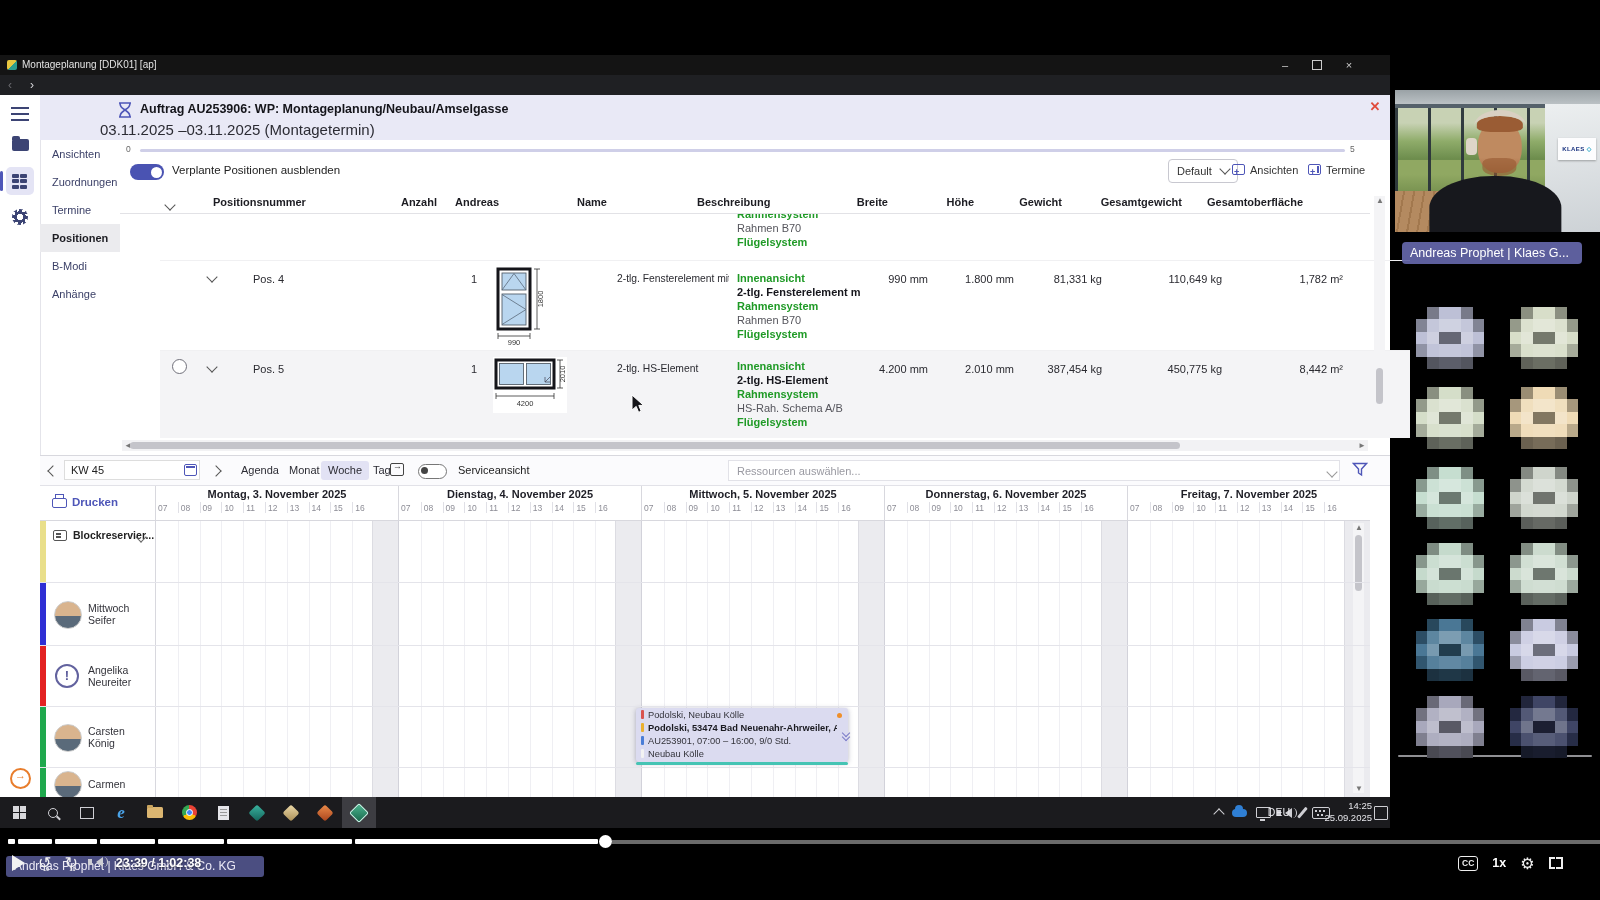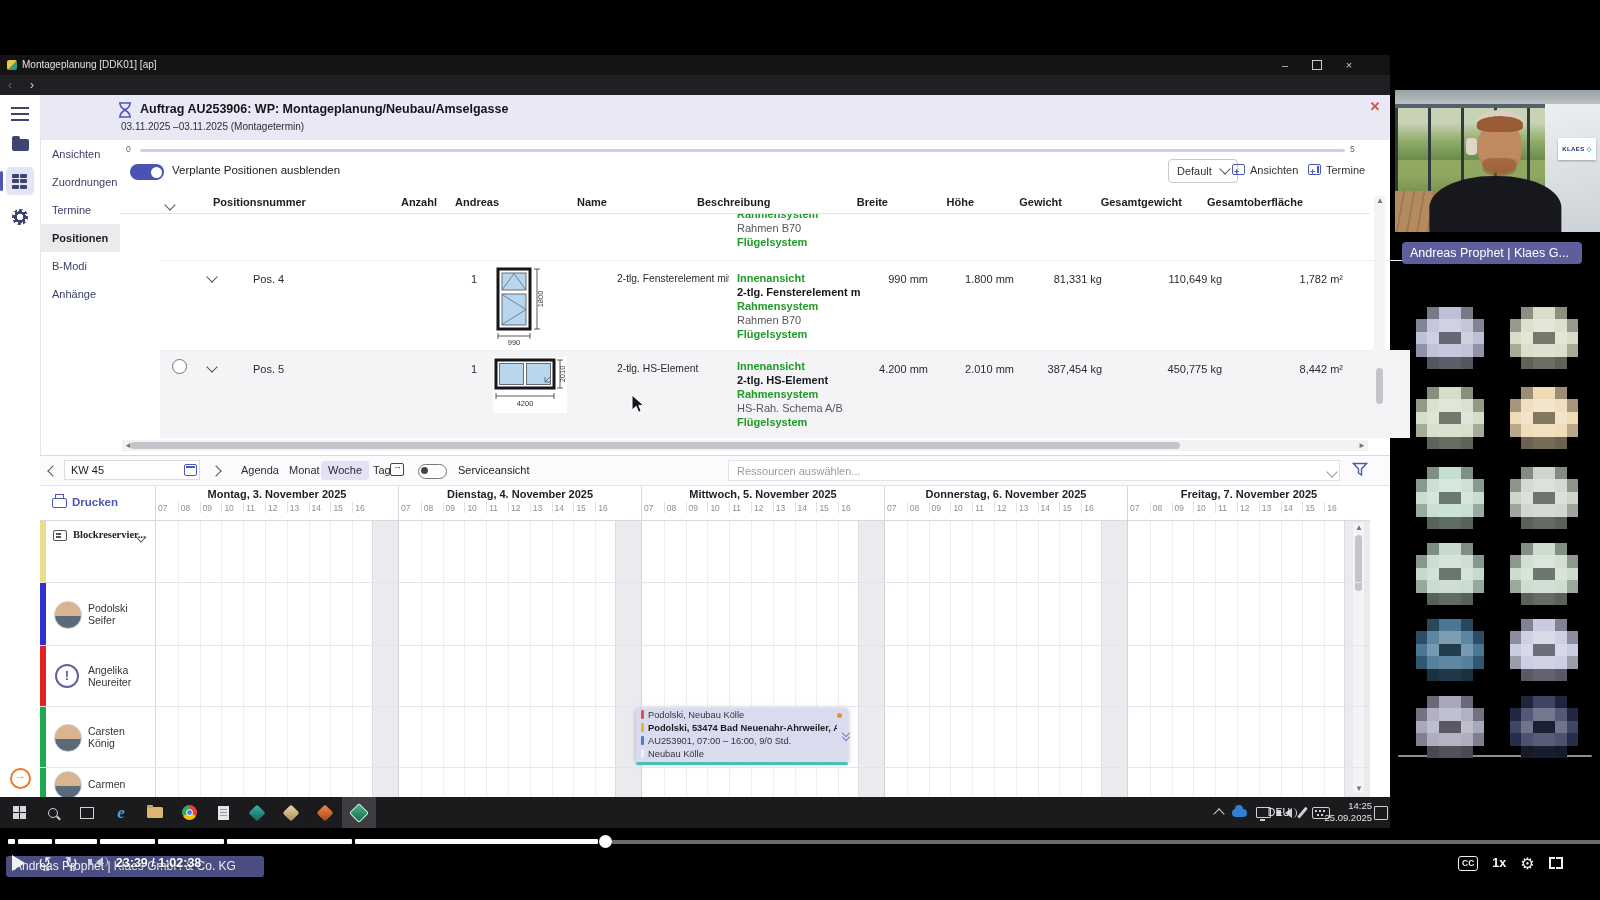--- a/index.html
+++ b/index.html
@@ -24,21 +24,21 @@
   .fold{width:17px;height:12px;background:#3c4474;border-radius:2px;position:relative;}
   .fold::before{content:"";position:absolute;left:0;top:-3px;width:8px;height:4px;background:#3c4474;border-radius:2px 2px 0 0;}
   .grid4{width:16px;height:14px;display:grid;grid-template-columns:7px 7px;grid-template-rows:4px 4px 4px;gap:1.4px;}
   .grid4 i{background:#3c4474;border-radius:1px;}
   .gear{width:16px;height:16px;border-radius:50%;background:
         radial-gradient(circle,#fff 0 3px,#3c4474 3px 6px,transparent 6px),
         conic-gradient(#3c4474 0 20deg,transparent 20deg 40deg,#3c4474 40deg 65deg,transparent 65deg 85deg,#3c4474 85deg 110deg,transparent 110deg 130deg,#3c4474 130deg 155deg,transparent 155deg 175deg,#3c4474 175deg 200deg,transparent 200deg 220deg,#3c4474 220deg 245deg,transparent 245deg 265deg,#3c4474 265deg 290deg,transparent 290deg 310deg,#3c4474 310deg 335deg,transparent 335deg 355deg,#3c4474 355deg);}
   
   .ohead{position:absolute;left:40px;top:40px;width:1350px;height:45px;background:#e9e9f6;}
   .ohead .otitle{position:absolute;left:100px;top:7px;font-size:12.5px;font-weight:bold;color:#14141a;}
-  .ohead .osub{position:absolute;left:81px;top:26px;font-size:10px;color:#2c2c34;}
+  .ohead .osub{position:absolute;left:60px;top:26px;font-size:15px;color:#2c2c34;}
   .hourglass{position:absolute;left:78px;top:7px;}
   .oclose{position:absolute;right:8px;top:5px;width:14px;height:14px;color:#e04a3a;font-size:13px;font-weight:bold;line-height:14px;text-align:center;}
   
   .poscontent{position:absolute;left:120px;top:85px;width:1250px;height:313px;background:#fff;font-size:11px;}
   .zslider{position:absolute;left:20px;top:9px;width:1205px;height:3px;background:#cfcfe8;border-radius:2px;}
   .zl{position:absolute;top:4px;font-size:8.5px;color:#666;}
   .toggle{position:absolute;width:34px;height:16px;border-radius:9px;background:#4a53b2;}
   .toggle .knob{position:absolute;right:2.5px;top:2.5px;width:11px;height:11px;border-radius:50%;background:#fff;}
   .toglabel{position:absolute;left:52px;top:24px;font-size:11.5px;color:#222;}
   .ddl{position:absolute;top:19px;height:22px;border:1px solid #c8c8d0;border-radius:4px;background:#fff;font-size:11px;color:#333;line-height:22px;padding:0 8px;}
@@ -499,31 +499,31 @@
 
       <div id="sched-body">
         <div id="grid-cols">
             <div class="day-col" style="left: 115px; width: 243px;"><span class="hr-cell" style="width: 21.8px;"></span><span class="hr-cell" style="width: 21.8px;"></span><span class="hr-cell" style="width: 21.8px;"></span><span class="hr-cell" style="width: 21.8px;"></span><span class="hr-cell" style="width: 21.8px;"></span><span class="hr-cell" style="width: 21.8px;"></span><span class="hr-cell" style="width: 21.8px;"></span><span class="hr-cell" style="width: 21.8px;"></span><span class="hr-cell" style="width: 21.8px;"></span><span class="hr-cell" style="width: 21.8px;"></span><div class="band"></div></div>
             <div class="day-col" style="left: 358px; width: 243px;"><span class="hr-cell" style="width: 21.8px;"></span><span class="hr-cell" style="width: 21.8px;"></span><span class="hr-cell" style="width: 21.8px;"></span><span class="hr-cell" style="width: 21.8px;"></span><span class="hr-cell" style="width: 21.8px;"></span><span class="hr-cell" style="width: 21.8px;"></span><span class="hr-cell" style="width: 21.8px;"></span><span class="hr-cell" style="width: 21.8px;"></span><span class="hr-cell" style="width: 21.8px;"></span><span class="hr-cell" style="width: 21.8px;"></span><div class="band"></div></div>
             <div class="day-col" style="left: 601px; width: 243px;"><span class="hr-cell" style="width: 21.8px;"></span><span class="hr-cell" style="width: 21.8px;"></span><span class="hr-cell" style="width: 21.8px;"></span><span class="hr-cell" style="width: 21.8px;"></span><span class="hr-cell" style="width: 21.8px;"></span><span class="hr-cell" style="width: 21.8px;"></span><span class="hr-cell" style="width: 21.8px;"></span><span class="hr-cell" style="width: 21.8px;"></span><span class="hr-cell" style="width: 21.8px;"></span><span class="hr-cell" style="width: 21.8px;"></span><div class="band"></div></div>
             <div class="day-col" style="left: 844px; width: 243px;"><span class="hr-cell" style="width: 21.8px;"></span><span class="hr-cell" style="width: 21.8px;"></span><span class="hr-cell" style="width: 21.8px;"></span><span class="hr-cell" style="width: 21.8px;"></span><span class="hr-cell" style="width: 21.8px;"></span><span class="hr-cell" style="width: 21.8px;"></span><span class="hr-cell" style="width: 21.8px;"></span><span class="hr-cell" style="width: 21.8px;"></span><span class="hr-cell" style="width: 21.8px;"></span><span class="hr-cell" style="width: 21.8px;"></span><div class="band"></div></div>
             <div class="day-col" style="left: 1087px; width: 243px;"><span class="hr-cell" style="width: 21.8px;"></span><span class="hr-cell" style="width: 21.8px;"></span><span class="hr-cell" style="width: 21.8px;"></span><span class="hr-cell" style="width: 21.8px;"></span><span class="hr-cell" style="width: 21.8px;"></span><span class="hr-cell" style="width: 21.8px;"></span><span class="hr-cell" style="width: 21.8px;"></span><span class="hr-cell" style="width: 21.8px;"></span><span class="hr-cell" style="width: 21.8px;"></span><span class="hr-cell" style="width: 21.8px;"></span><div class="band"></div></div>
           </div>
         <div id="res-col">
-            <div class="res-row" style="top: 0px; height: 61px; font-family: Liberation Serif, serif;">
+            <div class="res-row" style="top: 0px; height: 61px;">
               <div class="stripe" style="background: rgb(233, 223, 138);"></div>
               <span class="blk-ic"></span>
               <span class="res-block-name">Blockreservier...</span>
               <span class="chev down res-chev"></span>
             </div>
             <div class="res-row" style="top: 61px; height: 63px;">
               <div class="stripe" style="background: rgb(47, 47, 212);"></div>
               <div class="avatar"></div>
               <div class="res-name">
-                <div>Podolski</div>
+                <div>Mittwoch</div>
                 <div>Seifer</div>
               </div>
             </div>
             <div class="res-row" style="top: 124px; height: 61px;">
               <div class="stripe" style="background: rgb(227, 34, 34);"></div>
               <div class="alert-ic">!</div>
               <div class="res-name">
                 <div>Angelika</div>
                 <div>Neureiter</div>
               </div>

